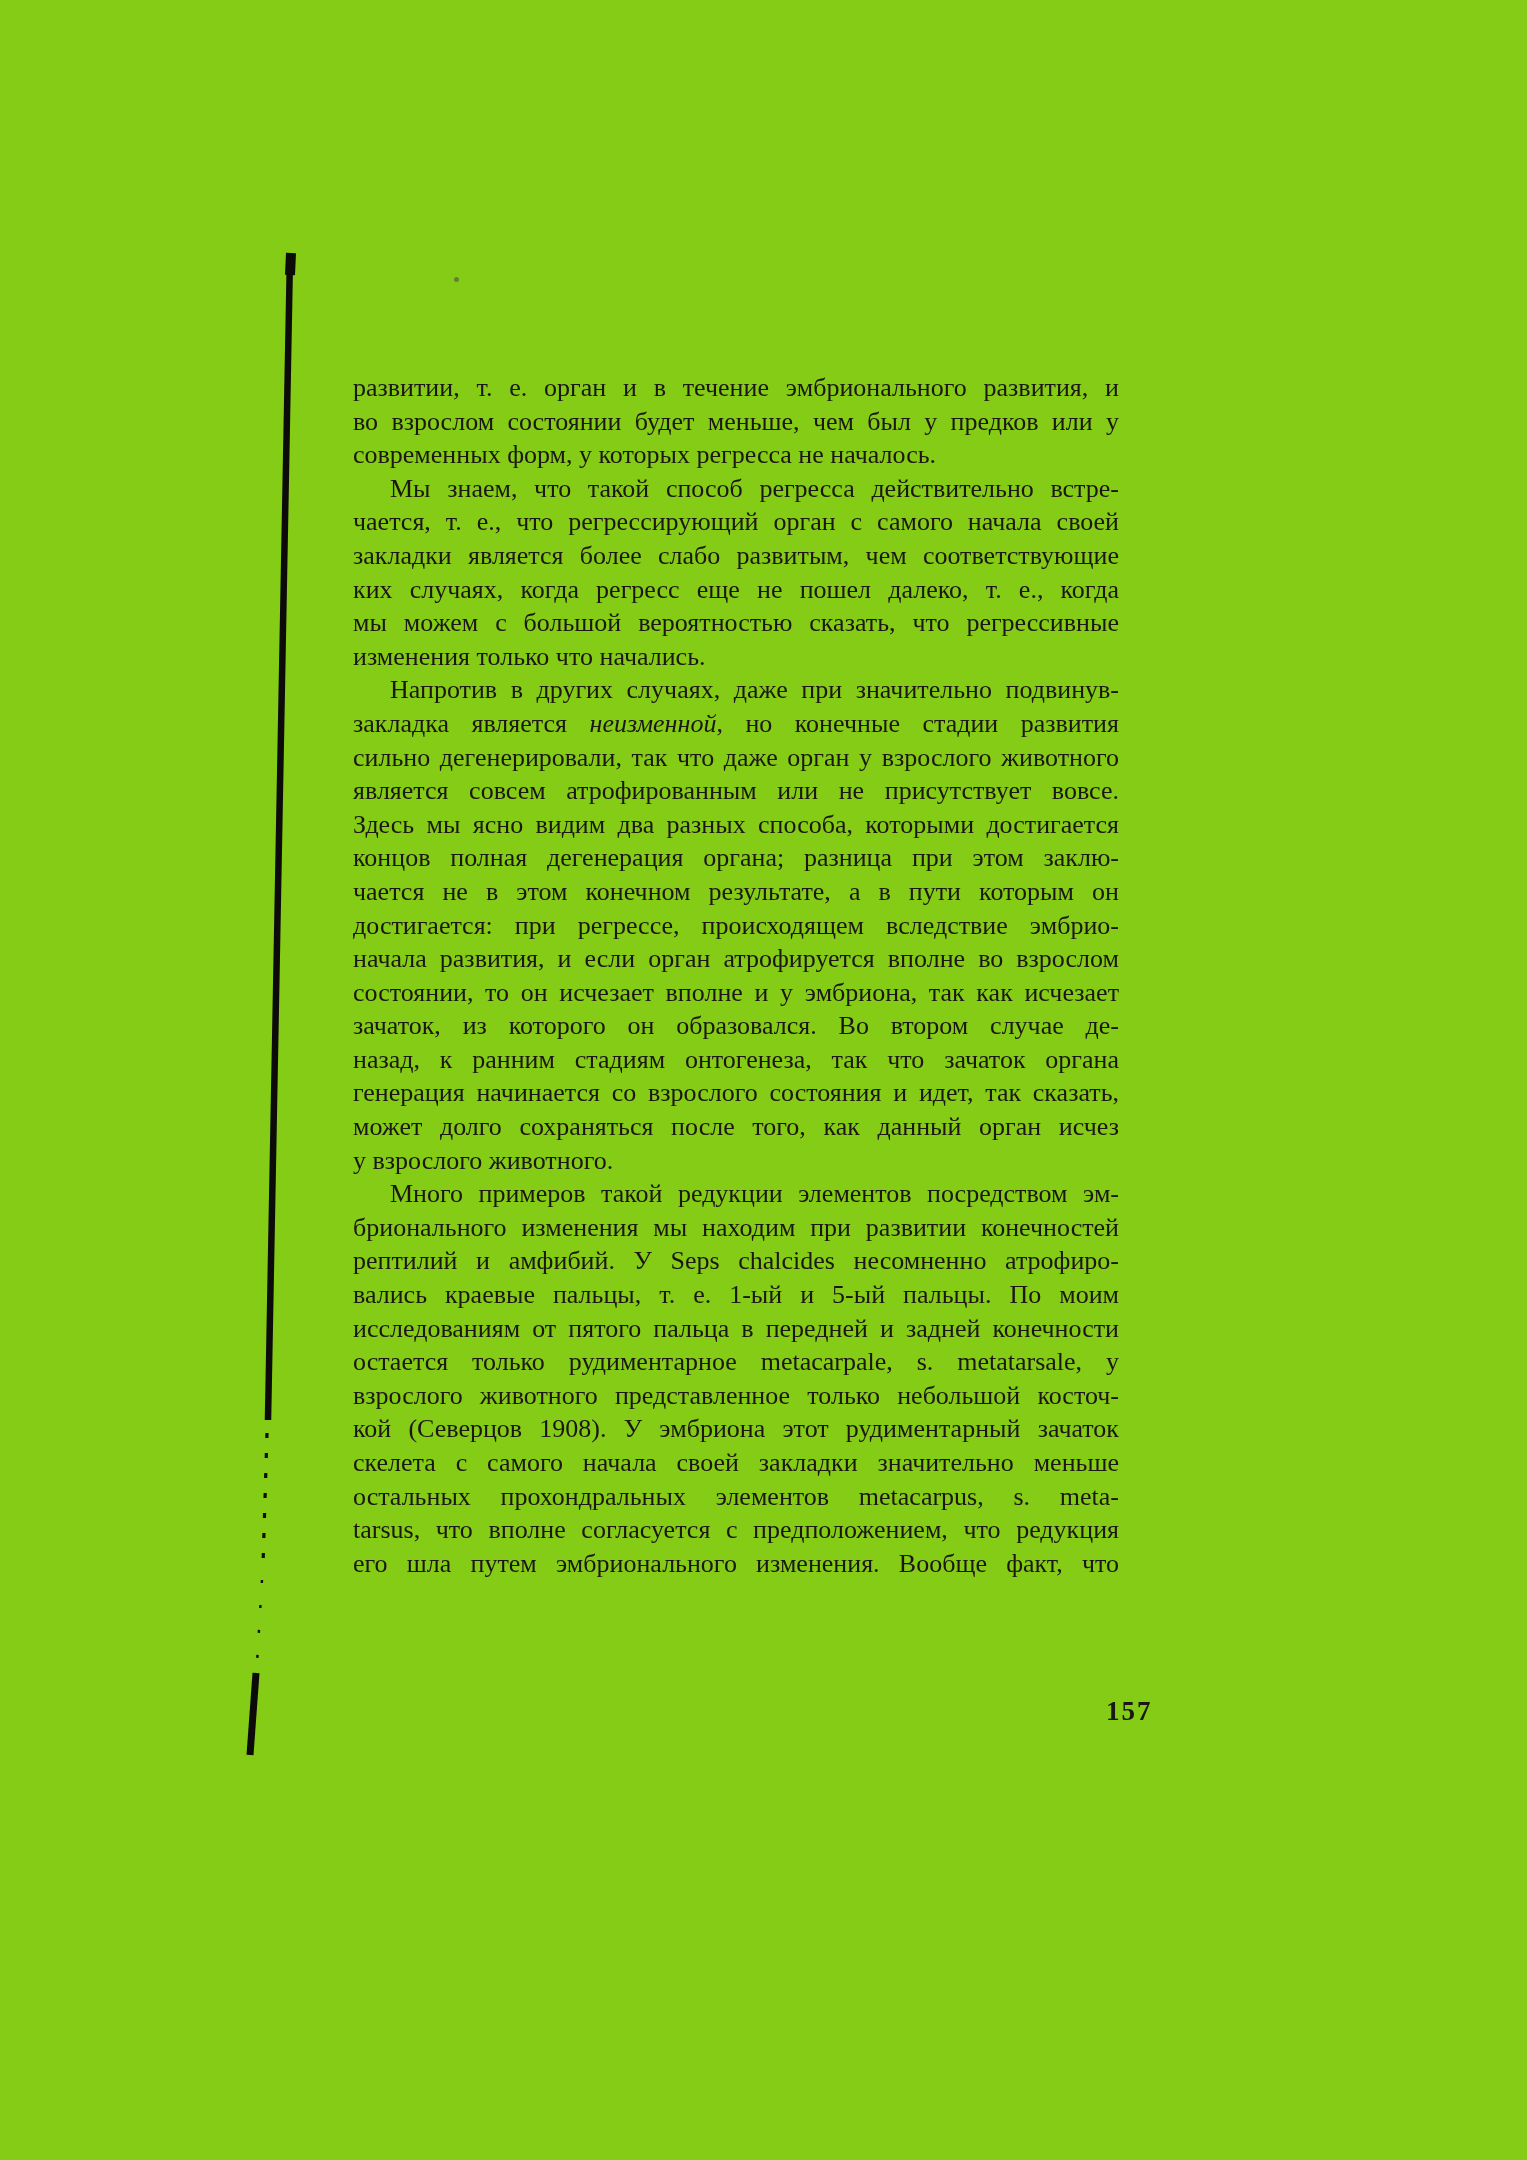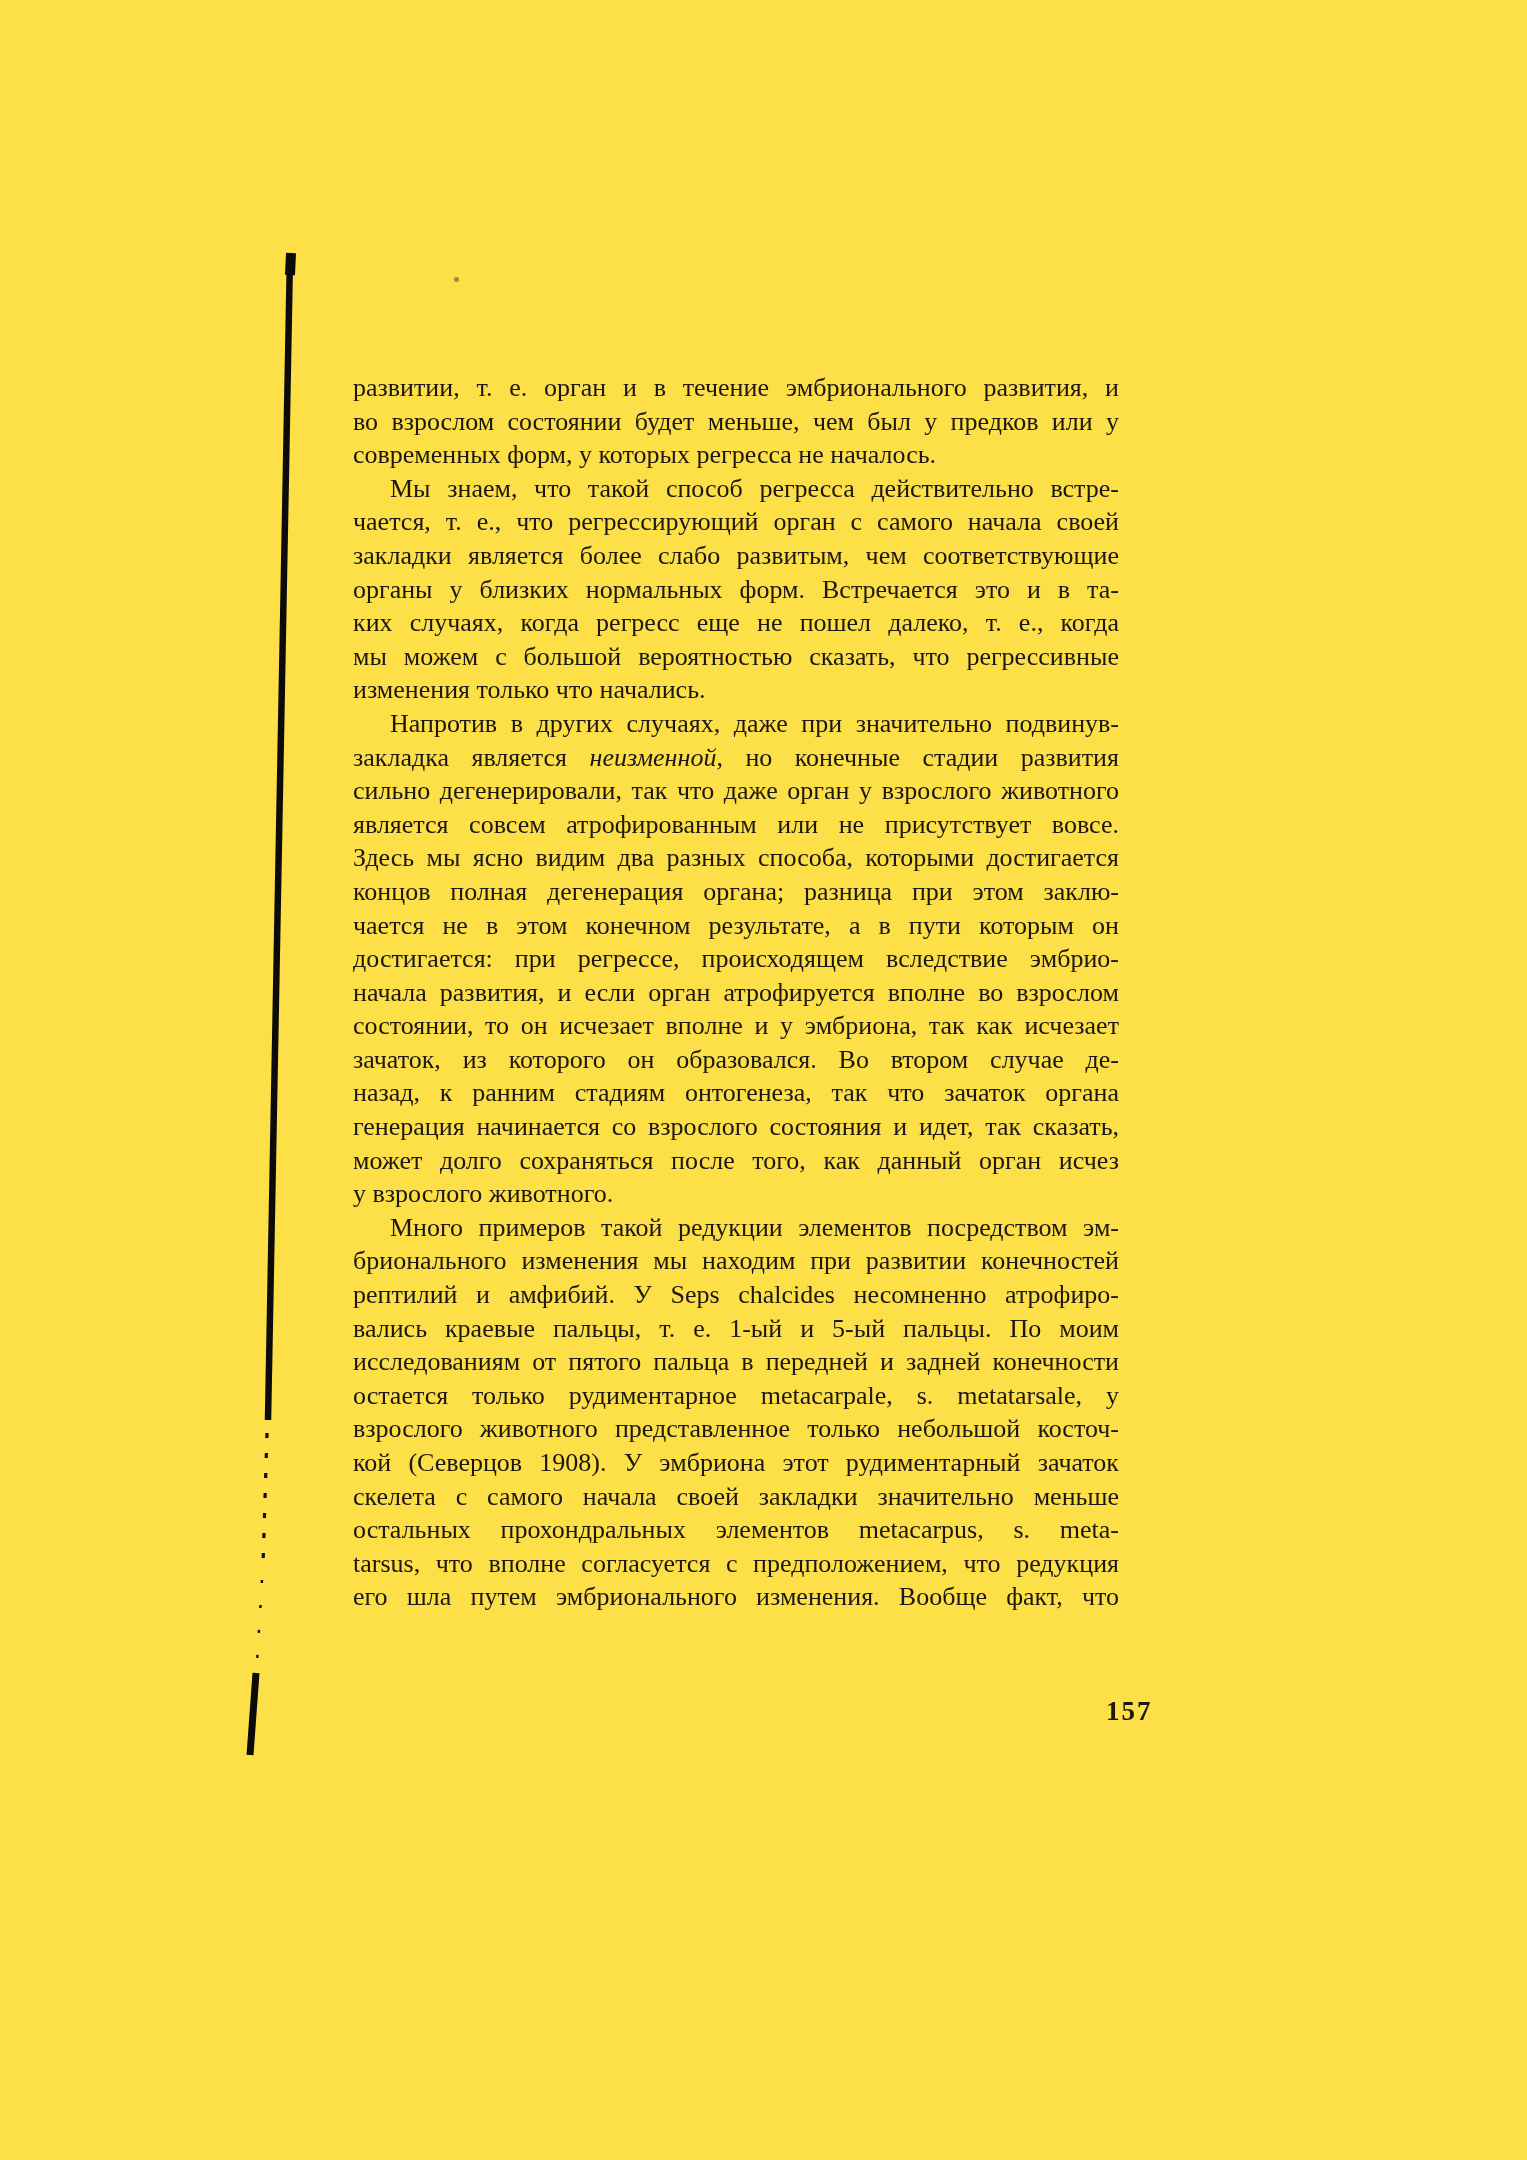--- a/index.html
+++ b/index.html
@@ -64,40 +64,39 @@
     width: 5px;
     height: 5px;
     border-radius: 50%;
     background: #4a4541;
     opacity: 0.55;
   }
 </style>
 </head>
 <body>
 
-<div class="page" style="background: #fde047; color: rgb(28, 23, 19);">
+<div class="page" style="background: #84cc16; color: rgb(28, 23, 19);">
 
   <svg class="margin-line" viewBox="0 0 90 1540" xmlns="http://www.w3.org/2000/svg">
     <line x1="60" y1="20" x2="38" y2="1185" stroke="#0d0b09" stroke-width="6.5"></line>
     <line x1="61" y1="18" x2="60" y2="40" stroke="#0d0b09" stroke-width="10"></line>
     <line x1="37" y1="1198" x2="33" y2="1330" stroke="#0d0b09" stroke-width="3.2" stroke-dasharray="5 15"></line>
     <line x1="32" y1="1345" x2="27" y2="1428" stroke="#0d0b09" stroke-width="2.4" stroke-dasharray="3 22"></line>
     <line x1="26" y1="1438" x2="20" y2="1520" stroke="#0d0b09" stroke-width="7"></line>
   </svg>
 
   <div class="speck"></div>
 
   <main class="text-block" id="text-block">
       <div class="line"><span>развитии, т. е. орган и в течение эмбрионального развития, и</span></div>
       <div class="line"><span>во взрослом состоянии будет меньше, чем был у предков или у</span></div>
       <div class="line flush"><span>современных форм, у которых регресса не началось.</span></div>
       <div class="line indent"><span>Мы знаем, что такой способ регресса действительно встре-</span></div>
       <div class="line"><span>чается, т. е., что регрессирующий орган с самого начала своей</span></div>
       <div class="line"><span>закладки является более слабо развитым, чем соответствующие</span></div>
-      <div class="line"><span>органы у близких нормальных форм. Встречается это и в та-</span></div>
       <div class="line"><span>ких случаях, когда регресс еще не пошел далеко, т. е., когда</span></div>
       <div class="line"><span>мы можем с большой вероятностью сказать, что регрессивные</span></div>
       <div class="line flush"><span>изменения только что начались.</span></div>
       <div class="line indent"><span>Напротив в других случаях, даже при значительно подвинув-</span></div>
       <div class="line"><span>закладка является </span><span class="ital">неизменной</span><span>, но конечные стадии развития</span></div>
       <div class="line"><span>сильно дегенерировали, так что даже орган у взрослого животного</span></div>
       <div class="line"><span>является совсем атрофированным или не присутствует вовсе.</span></div>
       <div class="line"><span>Здесь мы ясно видим два разных способа, которыми достигается</span></div>
       <div class="line"><span>концов полная дегенерация органа; разница при этом заклю-</span></div>
       <div class="line"><span>чается не в этом конечном результате, а в пути которым он</span></div>

